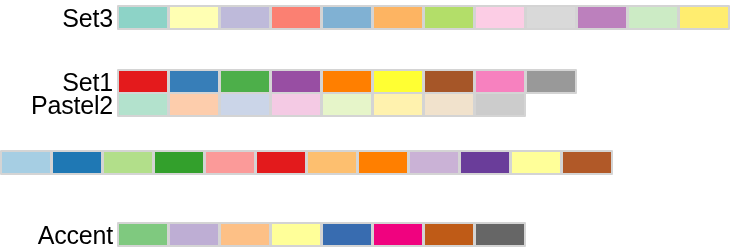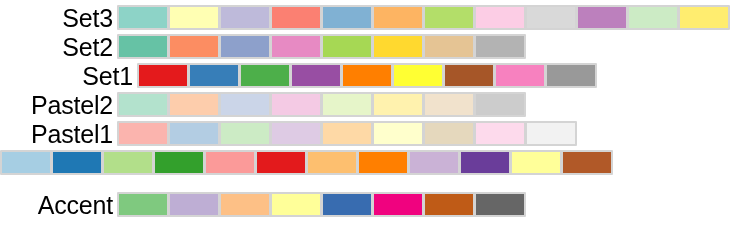--- a/index.html
+++ b/index.html
@@ -71,34 +71,21 @@
         <div class="swatch" style="background: rgb(128, 177, 211);"></div>
         <div class="swatch" style="background: rgb(253, 180, 98);"></div>
         <div class="swatch" style="background: rgb(179, 222, 105);"></div>
         <div class="swatch" style="background: rgb(252, 205, 229);"></div>
         <div class="swatch" style="background: rgb(217, 217, 217);"></div>
         <div class="swatch" style="background: rgb(188, 128, 189);"></div>
         <div class="swatch" style="background: rgb(204, 235, 197);"></div>
         <div class="swatch" style="background: rgb(255, 237, 111);"></div>
       </div>
     </div>
-    <div class="palette-row" style="top: 32px;">
-      <div class="row-label">Set2</div>
-      <div class="swatch-strip" style="background: rgb(212, 212, 212);">
-        <div class="swatch" style="background: rgb(102, 194, 165);"></div>
-        <div class="swatch" style="background: rgb(252, 141, 98);"></div>
-        <div class="swatch" style="background: rgb(141, 160, 203);"></div>
-        <div class="swatch" style="background: rgb(231, 138, 195);"></div>
-        <div class="swatch" style="background: rgb(166, 216, 84);"></div>
-        <div class="swatch" style="background: rgb(255, 217, 47);"></div>
-        <div class="swatch" style="background: rgb(229, 196, 148);"></div>
-        <div class="swatch" style="background: rgb(179, 179, 179);"></div>
-      </div>
-    </div>
-    <div class="palette-row" style="top: 61px; padding-left: 20px;">
+    <div class="palette-row" style="top: 67px;">
       <div class="row-label">Set1</div>
       <div class="swatch-strip" style="background: rgb(212, 212, 212);">
         <div class="swatch" style="background: rgb(228, 26, 28);"></div>
         <div class="swatch" style="background: rgb(55, 126, 184);"></div>
         <div class="swatch" style="background: rgb(77, 175, 74);"></div>
         <div class="swatch" style="background: rgb(152, 78, 163);"></div>
         <div class="swatch" style="background: rgb(255, 127, 0);"></div>
         <div class="swatch" style="background: rgb(255, 255, 51);"></div>
         <div class="swatch" style="background: rgb(166, 86, 40);"></div>
         <div class="swatch" style="background: rgb(247, 129, 191);"></div>
@@ -111,51 +98,37 @@
         <div class="swatch" style="background: rgb(179, 226, 205);"></div>
         <div class="swatch" style="background: rgb(253, 205, 172);"></div>
         <div class="swatch" style="background: rgb(203, 213, 232);"></div>
         <div class="swatch" style="background: rgb(244, 202, 228);"></div>
         <div class="swatch" style="background: rgb(230, 245, 201);"></div>
         <div class="swatch" style="background: rgb(255, 242, 174);"></div>
         <div class="swatch" style="background: rgb(241, 226, 204);"></div>
         <div class="swatch" style="background: rgb(204, 204, 204);"></div>
       </div>
     </div>
-    <div class="palette-row" style="top: 119px;">
-      <div class="row-label">Pastel1</div>
-      <div class="swatch-strip" style="background: rgb(212, 212, 212);">
-        <div class="swatch" style="background: rgb(251, 180, 174);"></div>
-        <div class="swatch" style="background: rgb(179, 205, 227);"></div>
-        <div class="swatch" style="background: rgb(204, 235, 197);"></div>
-        <div class="swatch" style="background: rgb(222, 203, 228);"></div>
-        <div class="swatch" style="background: rgb(254, 217, 166);"></div>
-        <div class="swatch" style="background: rgb(255, 255, 204);"></div>
-        <div class="swatch" style="background: rgb(229, 216, 189);"></div>
-        <div class="swatch" style="background: rgb(253, 218, 236);"></div>
-        <div class="swatch" style="background: rgb(242, 242, 242);"></div>
-      </div>
-    </div>
     <div class="palette-row" style="top: 148px;">
       <div class="swatch-strip" style="background: rgb(212, 212, 212);">
         <div class="swatch" style="background: rgb(166, 206, 227);"></div>
         <div class="swatch" style="background: rgb(31, 120, 180);"></div>
         <div class="swatch" style="background: rgb(178, 223, 138);"></div>
         <div class="swatch" style="background: rgb(51, 160, 44);"></div>
         <div class="swatch" style="background: rgb(251, 154, 153);"></div>
         <div class="swatch" style="background: rgb(227, 26, 28);"></div>
         <div class="swatch" style="background: rgb(253, 191, 111);"></div>
         <div class="swatch" style="background: rgb(255, 127, 0);"></div>
         <div class="swatch" style="background: rgb(202, 178, 214);"></div>
         <div class="swatch" style="background: rgb(106, 61, 154);"></div>
         <div class="swatch" style="background: rgb(255, 255, 153);"></div>
         <div class="swatch" style="background: rgb(177, 89, 40);"></div>
       </div>
     </div>
-    <div class="palette-row" style="top: 190px;">
+    <div class="palette-row" style="top: 220px;">
       <div class="row-label">Accent</div>
       <div class="swatch-strip" style="background: rgb(212, 212, 212);">
         <div class="swatch" style="background: rgb(127, 201, 127);"></div>
         <div class="swatch" style="background: rgb(190, 174, 212);"></div>
         <div class="swatch" style="background: rgb(253, 192, 134);"></div>
         <div class="swatch" style="background: rgb(255, 255, 153);"></div>
         <div class="swatch" style="background: rgb(56, 108, 176);"></div>
         <div class="swatch" style="background: rgb(240, 2, 127);"></div>
         <div class="swatch" style="background: rgb(191, 91, 23);"></div>
         <div class="swatch" style="background: rgb(102, 102, 102);"></div>

